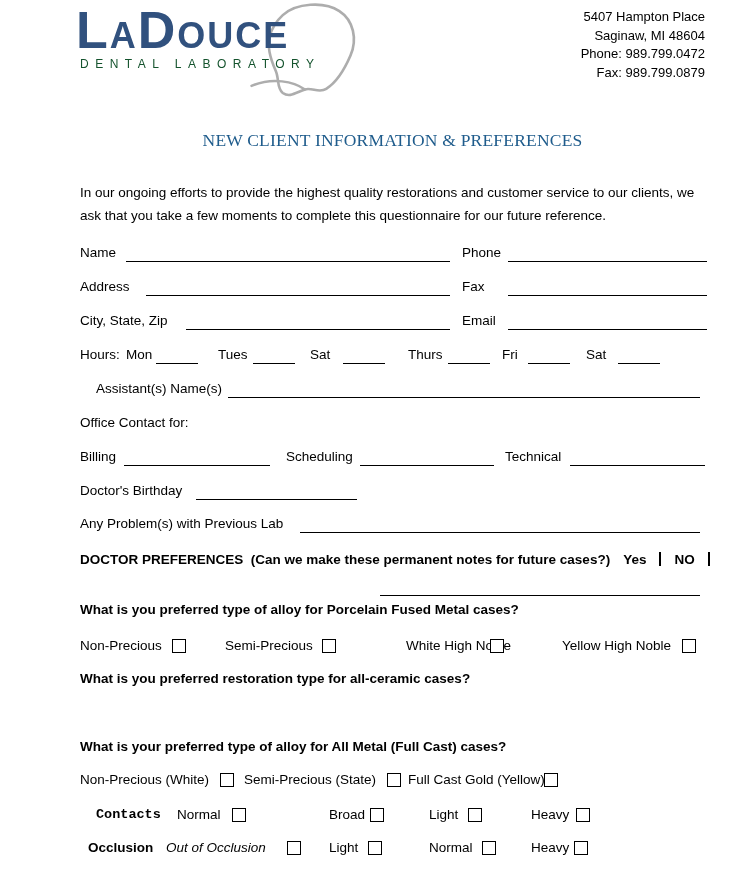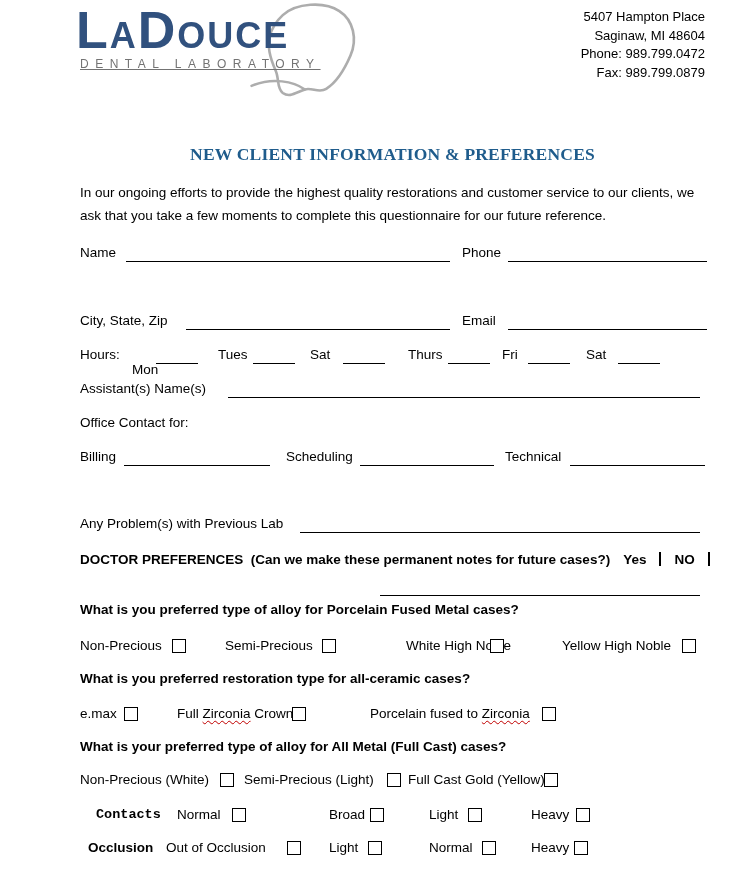--- a/index.html
+++ b/index.html
@@ -4,25 +4,25 @@
 <style>
   html,body{margin:0;padding:0;background:#fff;}
   .page{position:relative;width:750px;height:872px;background:#fff;overflow:hidden;
         font-family:"Liberation Sans",sans-serif;color:#000;}
   
   .logo{position:absolute;left:76px;top:4px;width:300px;height:92px;}
   .tooth{position:absolute;left:168px;top:-2px;z-index:0;}
   .brand{position:relative;z-index:1;font-weight:700;font-variant:small-caps;
          font-size:52px;line-height:1.0;color:#31517E;letter-spacing:2px;}
   .brand-sub{position:relative;z-index:1;font-size:12px;letter-spacing:6.5px;
-         color:#737373;margin-top:1px;margin-left:4px;text-decoration:underline;}
+         color:#14532d;margin-top:1px;margin-left:4px;}
   .addr{position:absolute;right:45px;top:8px;text-align:right;font-size:13px;line-height:18.5px;}
   .doc-title{position:absolute;left:80px;right:45px;top:130px;text-align:center;
-         font-family:"Liberation Serif",serif;font-weight:700;font-size:17.5px;
-         color:#1F5C8C;letter-spacing:0.2px;margin-top:14px;}
+         font-family:"Liberation Serif",serif;font-weight:400;font-size:17.5px;
+         color:#1F5C8C;letter-spacing:0.2px;}
   .intro{position:absolute;left:80px;right:45px;top:182px;font-size:13.5px;line-height:22.5px;}
   
   .row{position:absolute;left:80px;right:45px;height:20px;font-size:13.5px;}
   .lbl{position:absolute;top:0;white-space:nowrap;}
   .b{font-weight:700;}
   .pre{white-space:pre;}
   .line{position:absolute;top:16px;height:0;border-bottom:1.2px solid #000;}
   .cb{display:inline-block;width:12px;height:12px;border:1.5px solid #000;background:#fff;box-sizing:content-box;}
   .cba{position:absolute;top:1px;}
   .flexrow{display:flex;align-items:center;gap:13px;}
@@ -54,62 +54,72 @@
 
   <div class="intro">In our ongoing efforts to provide the highest quality restorations and customer service to our clients, we ask that you take a few moments to complete this questionnaire for our future reference.</div>
 
   <div class="row" style="top:245px;">
     <span class="lbl" style="left:0;">Name</span>
     <span class="line" style="left:46px;width:324px;"></span>
     <span class="lbl" style="left:382px;">Phone</span>
     <span class="line" style="left:428px;width:199px;"></span>
   </div>
 
+  <div class="row" style="top:279px;">
+    <span class="lbl" style="left:0;">Address</span>
+    <span class="line" style="left:66px;width:304px;"></span>
+    <span class="lbl" style="left:382px;">Fax</span>
+    <span class="line" style="left:428px;width:199px;"></span>
+  </div>
 
   <div class="row" style="top:313px;">
     <span class="lbl" style="left:0;">City, State, Zip</span>
     <span class="line" style="left:106px;width:264px;"></span>
     <span class="lbl" style="left:382px;">Email</span>
     <span class="line" style="left:428px;width:199px;"></span>
   </div>
 
   <div class="row" style="top:347px;">
     <span class="lbl" style="left:0;">Hours:</span>
-    <span class="lbl" style="left:52px;margin-top:15px;">Mon</span>
+    <span class="lbl" style="left:46px;">Mon</span>
     <span class="line" style="left:76px;width:42px;"></span>
     <span class="lbl" style="left:138px;">Tues</span>
     <span class="line" style="left:173px;width:42px;"></span>
     <span class="lbl" style="left:230px;">Sat</span>
     <span class="line" style="left:263px;width:42px;"></span>
     <span class="lbl" style="left:328px;">Thurs</span>
     <span class="line" style="left:368px;width:42px;"></span>
     <span class="lbl" style="left:422px;">Fri</span>
     <span class="line" style="left:448px;width:42px;"></span>
     <span class="lbl" style="left:506px;">Sat</span>
     <span class="line" style="left:538px;width:42px;"></span>
   </div>
 
   <div class="row" style="top:381px;">
-    <span class="lbl" style="left:0;">Assistant(s) Name(s)</span>
+    <span class="lbl" style="left:16px;">Assistant(s) Name(s)</span>
     <span class="line" style="left:148px;width:472px;"></span>
   </div>
 
   <div class="row" style="top:415px;">
     <span class="lbl" style="left:0;">Office Contact for:</span>
   </div>
 
   <div class="row" style="top:449px;">
     <span class="lbl" style="left:0;">Billing</span>
     <span class="line" style="left:44px;width:146px;"></span>
     <span class="lbl" style="left:206px;">Scheduling</span>
     <span class="line" style="left:280px;width:134px;"></span>
     <span class="lbl" style="left:425px;">Technical</span>
     <span class="line" style="left:490px;width:135px;"></span>
   </div>
 
+  <div class="row" style="top:483px;">
+    <span class="lbl" style="left:0;">Doctor's Birthday</span>
+    <span class="line" style="left:116px;width:161px;"></span>
+  </div>
 
   <div class="row" style="top:516px;">
     <span class="lbl" style="left:0;">Any Problem(s) with Previous Lab</span>
     <span class="line" style="left:220px;width:400px;"></span>
   </div>
 
   <div class="row flexrow" style="top:549px;">
     <span class="b pre">DOCTOR PREFERENCES  (Can we make these permanent notes for future cases?)</span>
     <span class="b">Yes</span>
     <span class="cb"></span>
@@ -133,57 +143,49 @@
     <span class="lbl" style="left:290px;margin-left:36px;">White High Noble</span>
     <span class="cb cba" style="left:410px;"></span>
     <span class="lbl" style="left:482px;">Yellow High Noble</span>
     <span class="cb cba" style="left:602px;"></span>
   </div>
 
   <div class="row" style="top:671px;">
     <span class="lbl b" style="left:0;">What is you preferred restoration type for all-ceramic cases?</span>
   </div>
 
-  <div class="row" style="top:706px;">
-    <span class="lbl" style="left:0;">e.max</span>
-    <span class="cb cba" style="left:44px;"></span>
-    <span class="lbl" style="left:97px;"><span>Full</span> <span class="sp">Zirconia</span> <span>Crown</span></span>
-    <span class="cb cba" style="left:212px;"></span>
-    <span class="lbl" style="left:290px;"><span>Porcelain fused to</span> <span class="sp">Zirconia</span></span>
-    <span class="cb cba" style="left:462px;"></span>
-  </div>
 
   <div class="row" style="top:739px;">
     <span class="lbl b" style="left:0;">What is your preferred type of alloy for All Metal (Full Cast) cases?</span>
   </div>
 
   <div class="row" style="top:772px;">
     <span class="lbl" style="left:0;">Non-Precious (White)</span>
     <span class="cb cba" style="left:140px;"></span>
-    <span class="lbl" style="left:164px;">Semi-Precious (Light)</span>
+    <span class="lbl" style="left:164px;">Semi-Precious (State)</span>
     <span class="cb cba" style="left:307px;"></span>
     <span class="lbl" style="left:328px;">Full Cast Gold (Yellow)</span>
     <span class="cb cba" style="left:464px;"></span>
   </div>
 
   <div class="row" style="top:807px;">
     <span class="lbl b" style="left:16px;font-family:Liberation Mono, monospace;">Contacts</span>
     <span class="lbl" style="left:97px;">Normal</span>
     <span class="cb cba" style="left:152px;"></span>
     <span class="lbl" style="left:249px;">Broad</span>
     <span class="cb cba" style="left:290px;"></span>
     <span class="lbl" style="left:349px;">Light</span>
     <span class="cb cba" style="left:388px;"></span>
     <span class="lbl" style="left:451px;">Heavy</span>
     <span class="cb cba" style="left:496px;"></span>
   </div>
 
   <div class="row" style="top:840px;">
     <span class="lbl b" style="left:8px;">Occlusion</span>
-    <span class="lbl" style="left:86px;">Out of Occlusion</span>
+    <span class="lbl" style="left:86px;font-style:italic;">Out of Occlusion</span>
     <span class="cb cba" style="left:207px;"></span>
     <span class="lbl" style="left:249px;">Light</span>
     <span class="cb cba" style="left:288px;"></span>
     <span class="lbl" style="left:349px;">Normal</span>
     <span class="cb cba" style="left:402px;"></span>
     <span class="lbl" style="left:451px;">Heavy</span>
     <span class="cb cba" style="left:494px;"></span>
   </div>
 
 </div>

